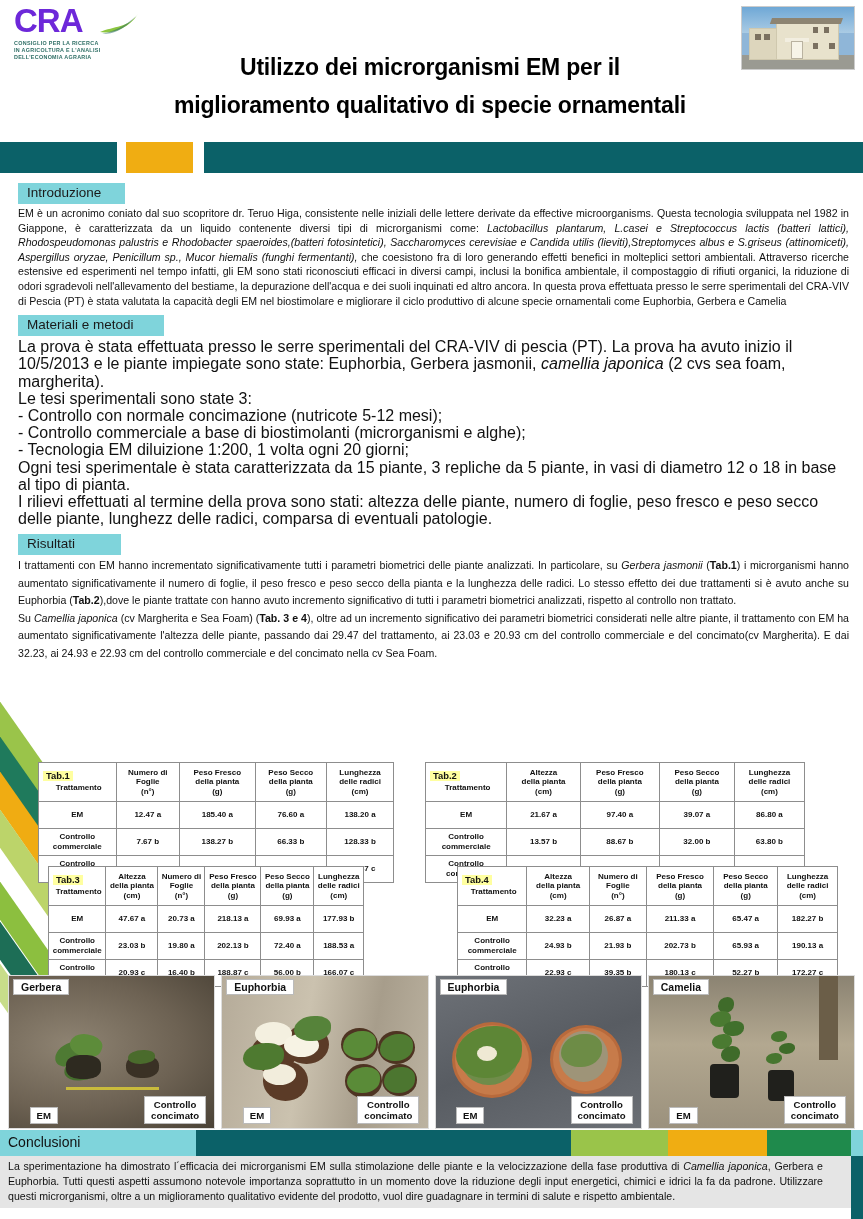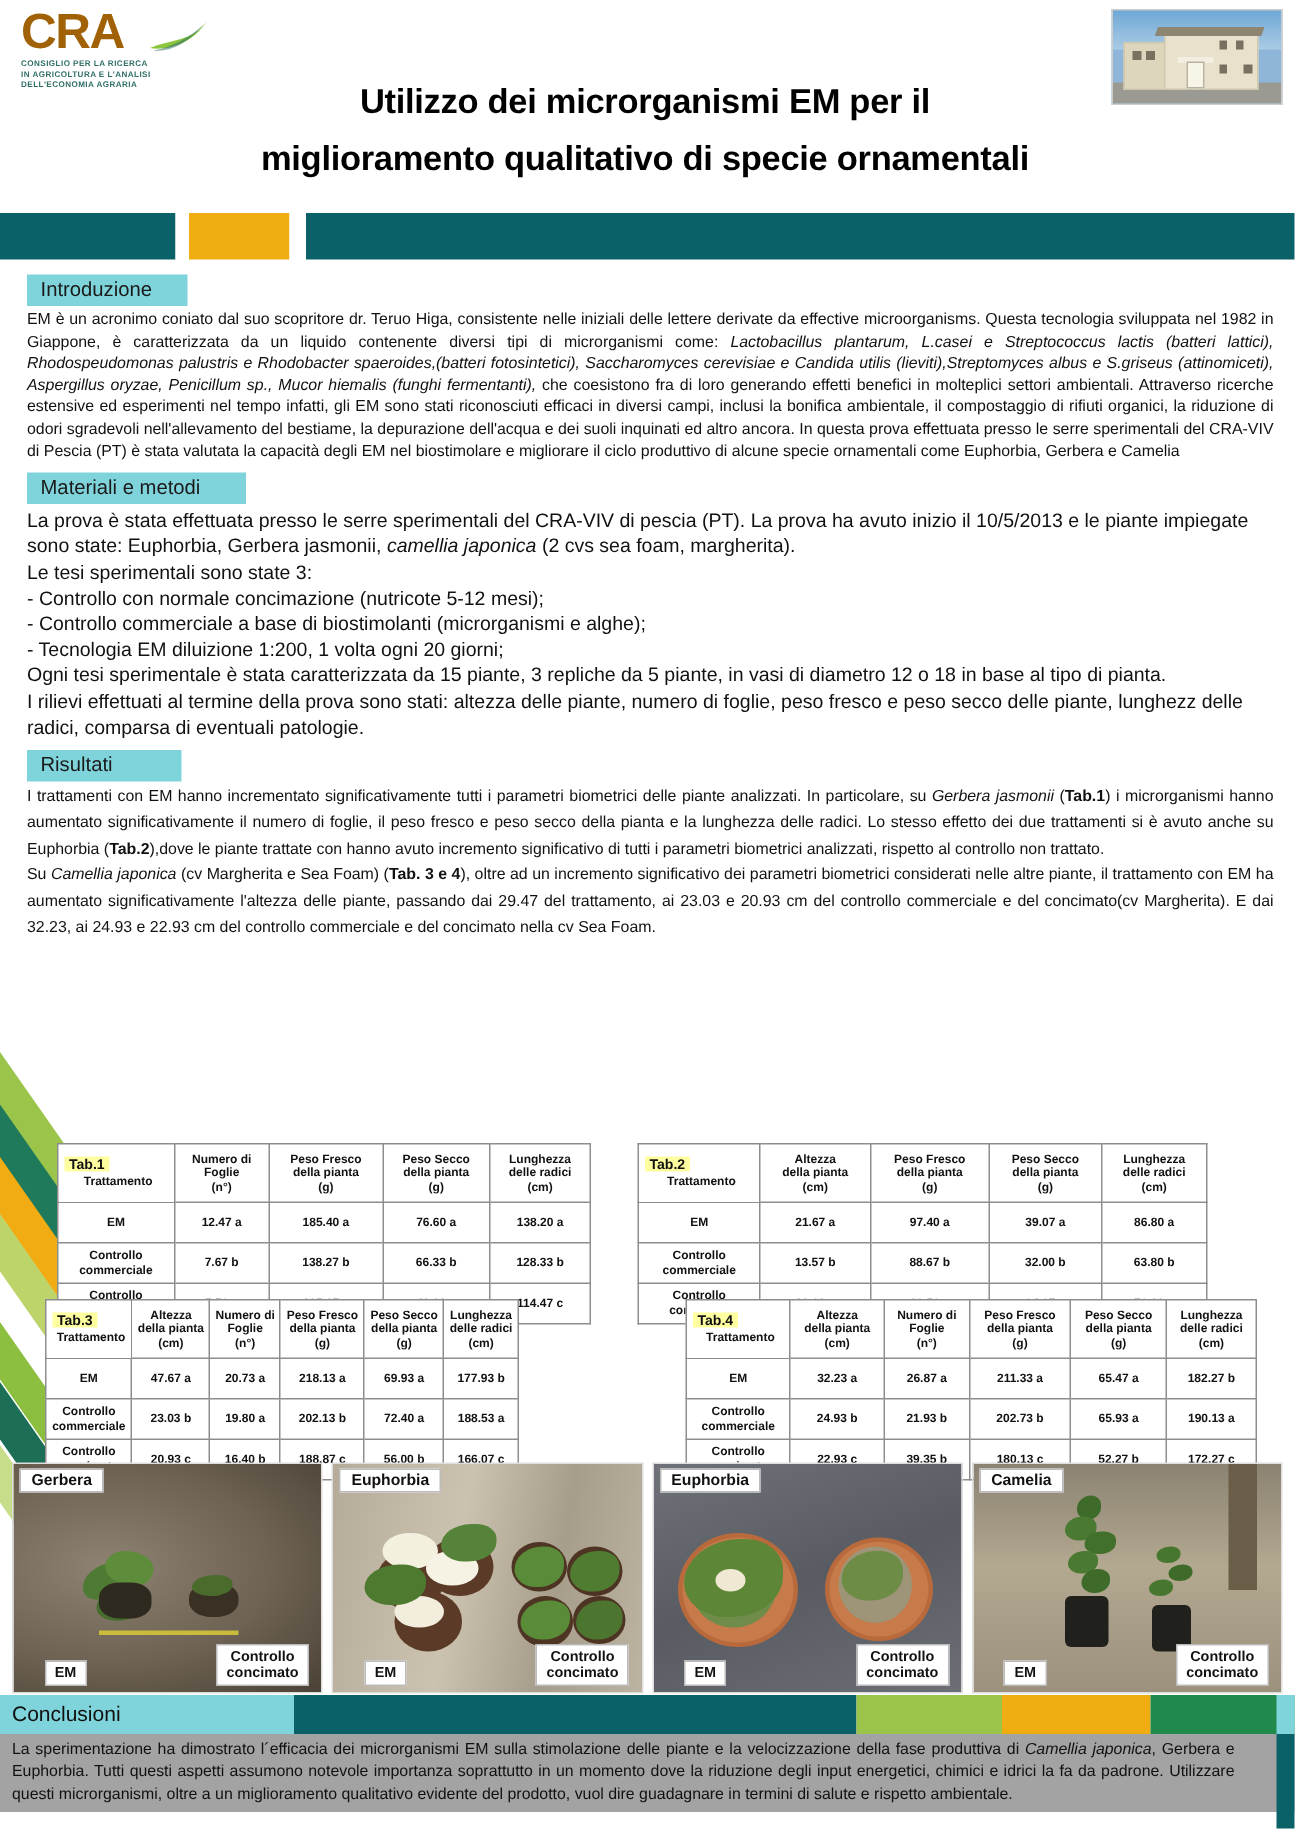--- a/index.html
+++ b/index.html
@@ -16,21 +16,21 @@
   .s3{top:40px;background:#f0ac12;}
   .s4{top:78px;background:#bcd46a;}
   .s5{top:118px;background:#ffffff;}
   .s6{top:150px;background:#8cbf3f;}
   .s7{top:190px;background:#1d6e56;}
   .s8{top:232px;background:#c8dd8a;}
 
   
   .header{position:relative;height:140px;z-index:2;}
   .logo{position:absolute;left:14px;top:4px;width:128px;}
-  .logo .cra{font-family:"Liberation Sans",sans-serif;font-weight:bold;font-size:33px;color:#a16207;letter-spacing:-1px;line-height:34px;position:relative;}
+  .logo .cra{font-family:"Liberation Sans",sans-serif;font-weight:bold;font-size:33px;color:#6d28d9;letter-spacing:-1px;line-height:34px;position:relative;}
   .leaf{position:absolute;left:84px;top:8px;width:42px;height:24px;}
   .logo .sub{font-size:5.4px;color:#2f6f66;font-weight:bold;line-height:7.2px;letter-spacing:.3px;margin-top:2px;}
   .bldg{position:absolute;right:8px;top:6px;width:112px;height:62px;border:1px solid #ccc;overflow:hidden;background:#8fb6d8;}
   .bldg .sky{position:absolute;left:0;top:0;width:100%;height:42%;background:linear-gradient(#6fa8d6,#aacbe4);}
   .bldg .grd{position:absolute;left:0;bottom:0;width:100%;height:22%;background:#9a9a92;}
   .bldg .m1{position:absolute;left:30%;top:22%;width:55%;height:60%;background:#e8e2cc;border:1px solid #cfc8ae;}
   .bldg .m2{position:absolute;left:6%;top:34%;width:26%;height:48%;background:#ddd6bd;border:1px solid #cfc8ae;}
   .bldg .roof{position:absolute;left:26%;top:17%;width:63%;height:9%;background:#8d8472;transform:skewX(-20deg);}
   .bldg .door{position:absolute;left:44%;top:55%;width:9%;height:26%;background:#f7f4e8;border:1px solid #b9b2a0;}
   .bldg .can{position:absolute;left:38%;top:50%;width:22%;height:6%;background:#f2eee0;}
@@ -57,37 +57,37 @@
 
   .sechead{display:inline-block;background:#7fd4db;color:#1a1a1a;font-size:13.5px;
     padding:2px 24px 3px 9px;margin:7px 0 2px 18px;line-height:16px;}
   .sechead.res{padding-right:46px;}
   .sechead.mm{padding-right:30px;}
 
   .para{margin:0 14px 0 18px;font-size:10.6px;line-height:14.6px;text-align:justify;color:#111;}
   .para.risultati{line-height:17.5px;}
   .para i{font-style:italic;}
   .para b{font-weight:bold;}
-  .mm-lines{margin:0 14px 0 18px;font-size:13px;line-height:17.2px;color:#111;}
+  .mm-lines{margin:0 14px 0 18px;font-size:16px;line-height:17.2px;color:#111;}
 
   
   .tables{position:absolute;left:0;top:762px;width:863px;z-index:3;}
   table.dt{border-collapse:collapse;background:#fff;font-size:8px;}
   table.dt td,table.dt th{border:1px solid #8d8d8d;text-align:center;vertical-align:middle;
     padding:2px 1px;font-weight:bold;color:#111;line-height:9.6px;}
   table.dt thead td{background:#fff;height:34px;}
   table.dt td.corner{background:#fff;text-align:left;padding-left:4px;position:relative;}
   table.dt td.corner .tag{background:#ffffa0;display:inline-block;font-size:9.4px;padding:0 3px;}
   table.dt td.corner .tt{display:block;text-align:center;font-size:8px;margin-top:1px;}
   table.dt tbody td:first-child{text-align:center;}
   table.dt tbody td{height:22px;}
 
   #tab1{position:absolute;left:38px;top:0;width:356px;}
   #tab2{position:absolute;left:425px;top:0;width:380px;}
-  #tab3{position:absolute;left:30px;top:104px;width:316px;}
+  #tab3{position:absolute;left:48px;top:104px;width:316px;}
   #tab4{position:absolute;left:425px;top:104px;width:381px;margin-left:32px;}
 
   
   .photos{position:absolute;left:0;top:975px;width:863px;height:187px;z-index:3;display:flex;gap:6px;padding:0 8px;box-sizing:border-box;}
   .ph{position:relative;flex:1;height:152px;border:1px solid #ddd;overflow:hidden;}
   .ph .cap{position:absolute;left:4px;top:3px;background:#fff;border:1px solid #bbb;
     font-size:10.5px;font-weight:bold;padding:1px 7px;z-index:5;color:#111;}
   .ph .lbl{position:absolute;bottom:4px;background:#fff;border:1px solid #bbb;
     font-size:9.6px;font-weight:bold;text-align:center;padding:2px 6px;line-height:11px;z-index:5;color:#111;}
   .ph .lbl.left{left:10%;}
@@ -108,21 +108,21 @@
 
   
   .concl-band{position:absolute;left:0;top:1130px;width:863px;height:26px;z-index:4;display:flex;}
   .cb1{width:316px;background:#7fd4db;}
   .cb2{width:605px;background:#0b6168;}
   .cb3{width:155px;background:#9ac44a;}
   .cb4{width:160px;background:#f0ad12;}
   .cb5{width:155px;background:#1f8a4c;}
   .cb6{flex:1;background:#7fd4db;}
   .concl-label{position:absolute;left:8px;top:1132px;font-size:14px;color:#111;z-index:6;line-height:20px;}
-  .concl-body{position:absolute;left:0;top:1156px;width:863px;z-index:5;background:#a3a3a3;
+  .concl-body{position:absolute;left:0;top:1156px;width:863px;z-index:5;background:#e5e5e5;
     padding:3px 40px 4px 8px;box-sizing:border-box;font-size:10.6px;line-height:15px;text-align:justify;color:#111;}
   .concl-body i{font-style:italic;}
   .concl-right{position:absolute;right:0;top:1156px;width:12px;height:63px;background:#0b6168;z-index:6;}
   .concl-rt2{position:absolute;right:0;top:1130px;width:12px;height:26px;background:#7fd4db;z-index:6;}
 </style>
 </head>
 <body>
 
 <div class="stripes">
   <i class="s1"></i>

